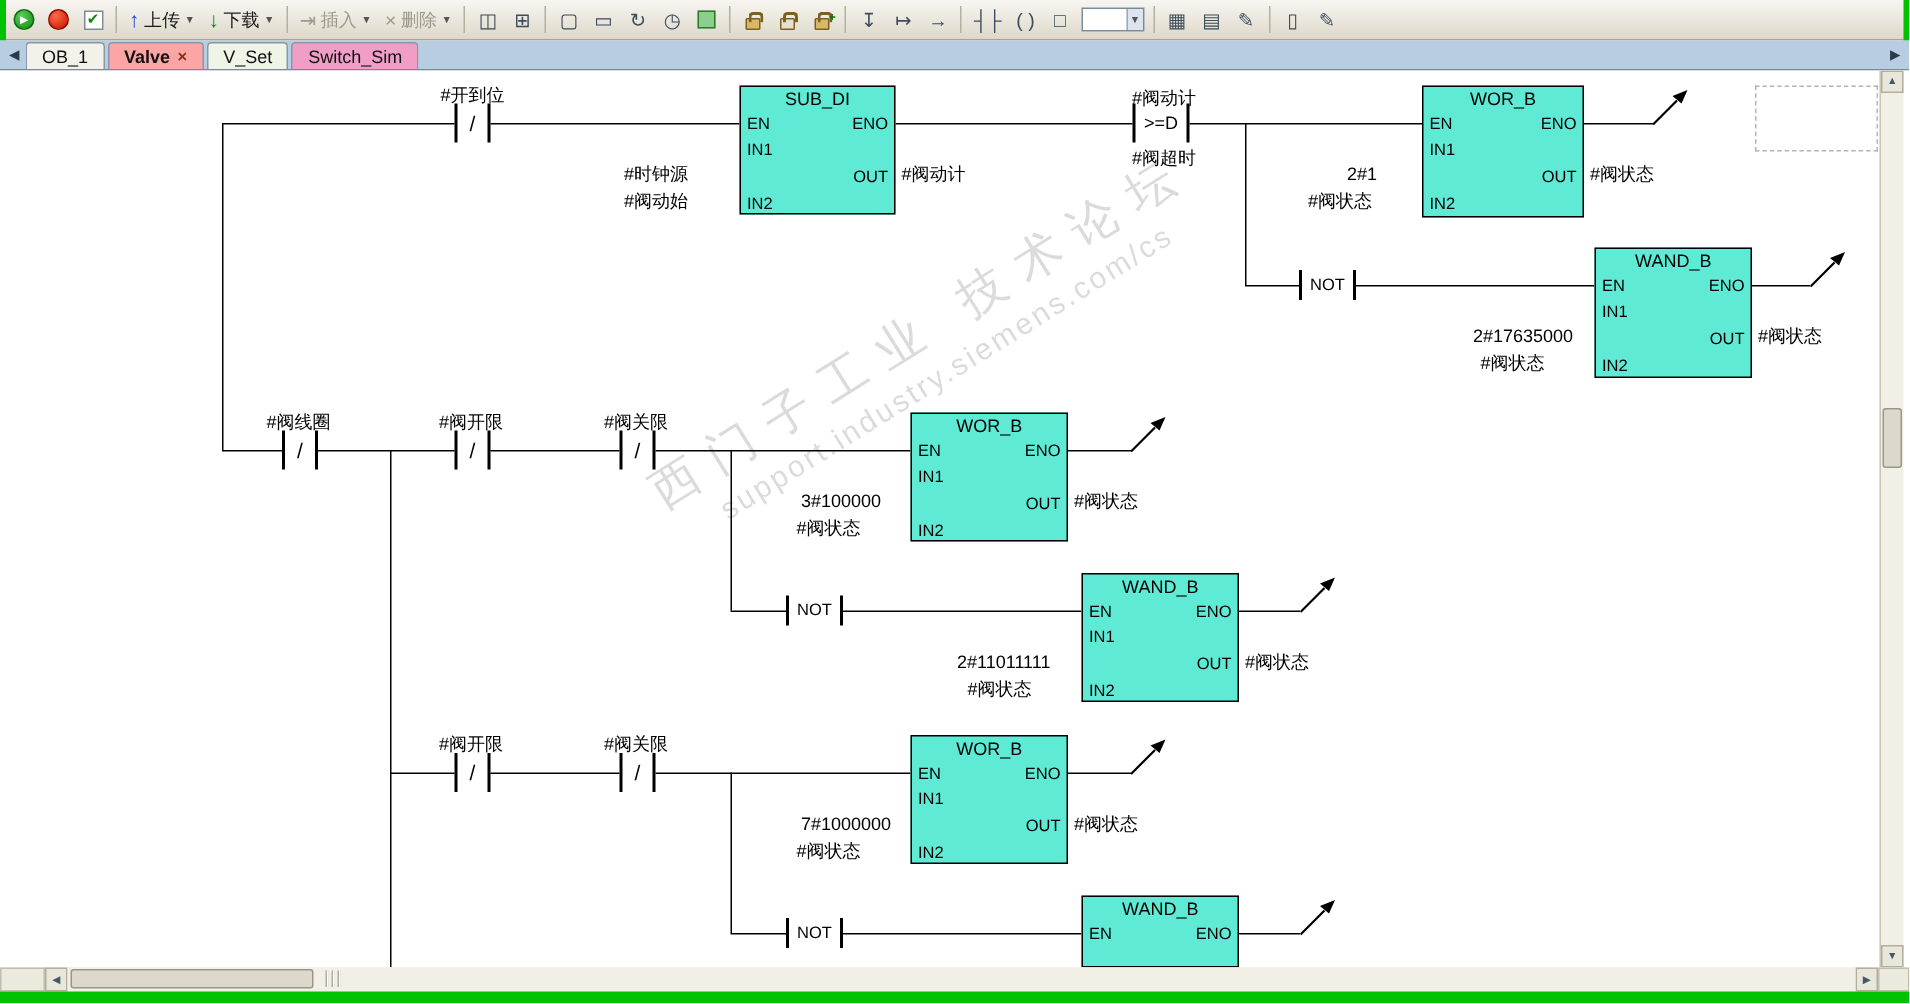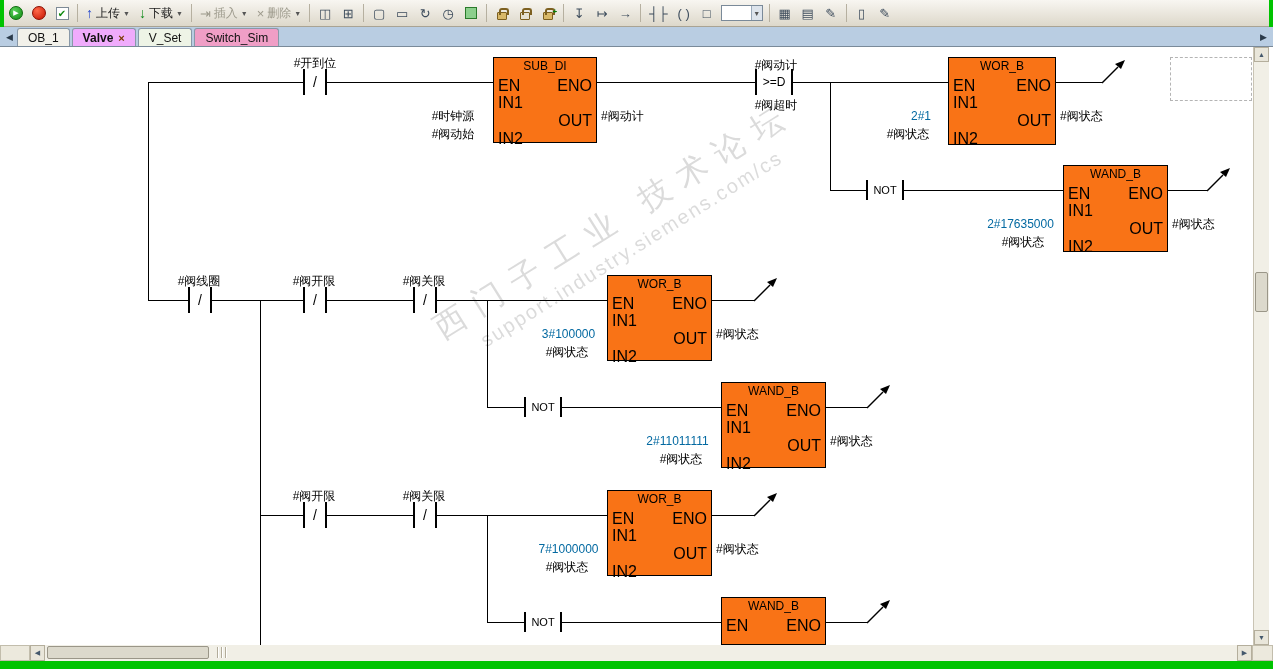--- a/index.html
+++ b/index.html
@@ -35,38 +35,38 @@
   .lock.l3:after{content:"+";position:absolute;right:-5px;top:-6px;font-size:8px;color:#0a7a0a;font-weight:bold}
   .combobox{width:42px;height:16px;background:#fff;border:1px solid #7a8a99;display:flex;align-items:center;justify-content:flex-end;margin:0 2px}
   .combobox .cbtn{width:11px;height:14px;background:#dde4ec;border-left:1px solid #9aaabb;display:flex;align-items:center;justify-content:center}
 
   
   .tabbar{position:absolute;left:0;top:27px;width:1273px;height:20px;background:#b9cde2;
     border-bottom:1px solid #7a8a99;display:flex;align-items:flex-end;padding:0 2px}
   .tab-nav{font-size:9px;color:#2a3a4a;padding:0 4px;align-self:center;cursor:default}
   .tab{height:18px;display:flex;align-items:center;gap:5px;padding:0 10px;margin-right:2px;
     border:1px solid #8898a8;border-bottom:none;border-radius:3px 3px 0 0;background:#f2f1ea;font-size:12px;color:#111;cursor:default}
-  .t-active{background:#f0abfc;font-weight:bold}
+  .t-active{background:#fca5a5;font-weight:bold}
   .t-green{background:#eef4e6}
   .t-pink{background:#f09ec6}
   .tx{color:#7a3a00;font-weight:bold;font-size:11px}
   .tabfill{flex:1 1 auto}
 
   
   .canvas{position:absolute;left:0;top:47px;width:1273px;height:598px;background:#fff;overflow:hidden;font-size:12px}
   .hw{position:absolute;height:1px;background:#000}
   .vw{position:absolute;width:1px;background:#000}
-  .fb{position:absolute;border:1px solid #000;background:#f97316}
+  .fb{position:absolute;border:1px solid #000;background:#5eead4}
   .fbt{position:absolute;top:1px;left:0;right:0;text-align:center;font-size:12px;color:#000}
-  .pin{position:absolute;font-size:16px;color:#000;line-height:1.1}
+  .pin{position:absolute;font-size:11px;color:#000;line-height:1.1}
   .p-en{left:4px;top:19px}.p-eno{right:4px;top:19px}
   .p-in1{left:4px;top:36px}.p-out{right:4px;top:54px}.p-in2{left:4px;top:72px}
   .opd{position:absolute;font-size:12px;color:#000;white-space:nowrap;line-height:1.1}
-  .opd.r{text-align:center}
-  .const{color:#0369a1}
+  .opd.r{text-align:left}
+  .const{color:#000000}
   .contact{position:absolute;width:24px;height:26px;display:flex;justify-content:space-between;align-items:center}
   .cb{width:2px;background:#000;height:100%;flex:0 0 auto;display:block}
   .cs{font-size:14px;color:#000}
   .clabel{position:absolute;font-size:12px;color:#000;text-align:center;white-space:nowrap}
   .notbox{position:absolute;width:38px;height:20px;display:flex;justify-content:space-between;align-items:center}
   .nt{font-size:11px;color:#000}
   .cmpbox{position:absolute;width:38px;height:26px;display:flex;justify-content:space-between;align-items:center}
   .cmpv{font-size:12px;color:#000}
   .arrow{position:absolute}
   .dashedbox{position:absolute;border:1px dashed #b4b4b4;background:transparent}

